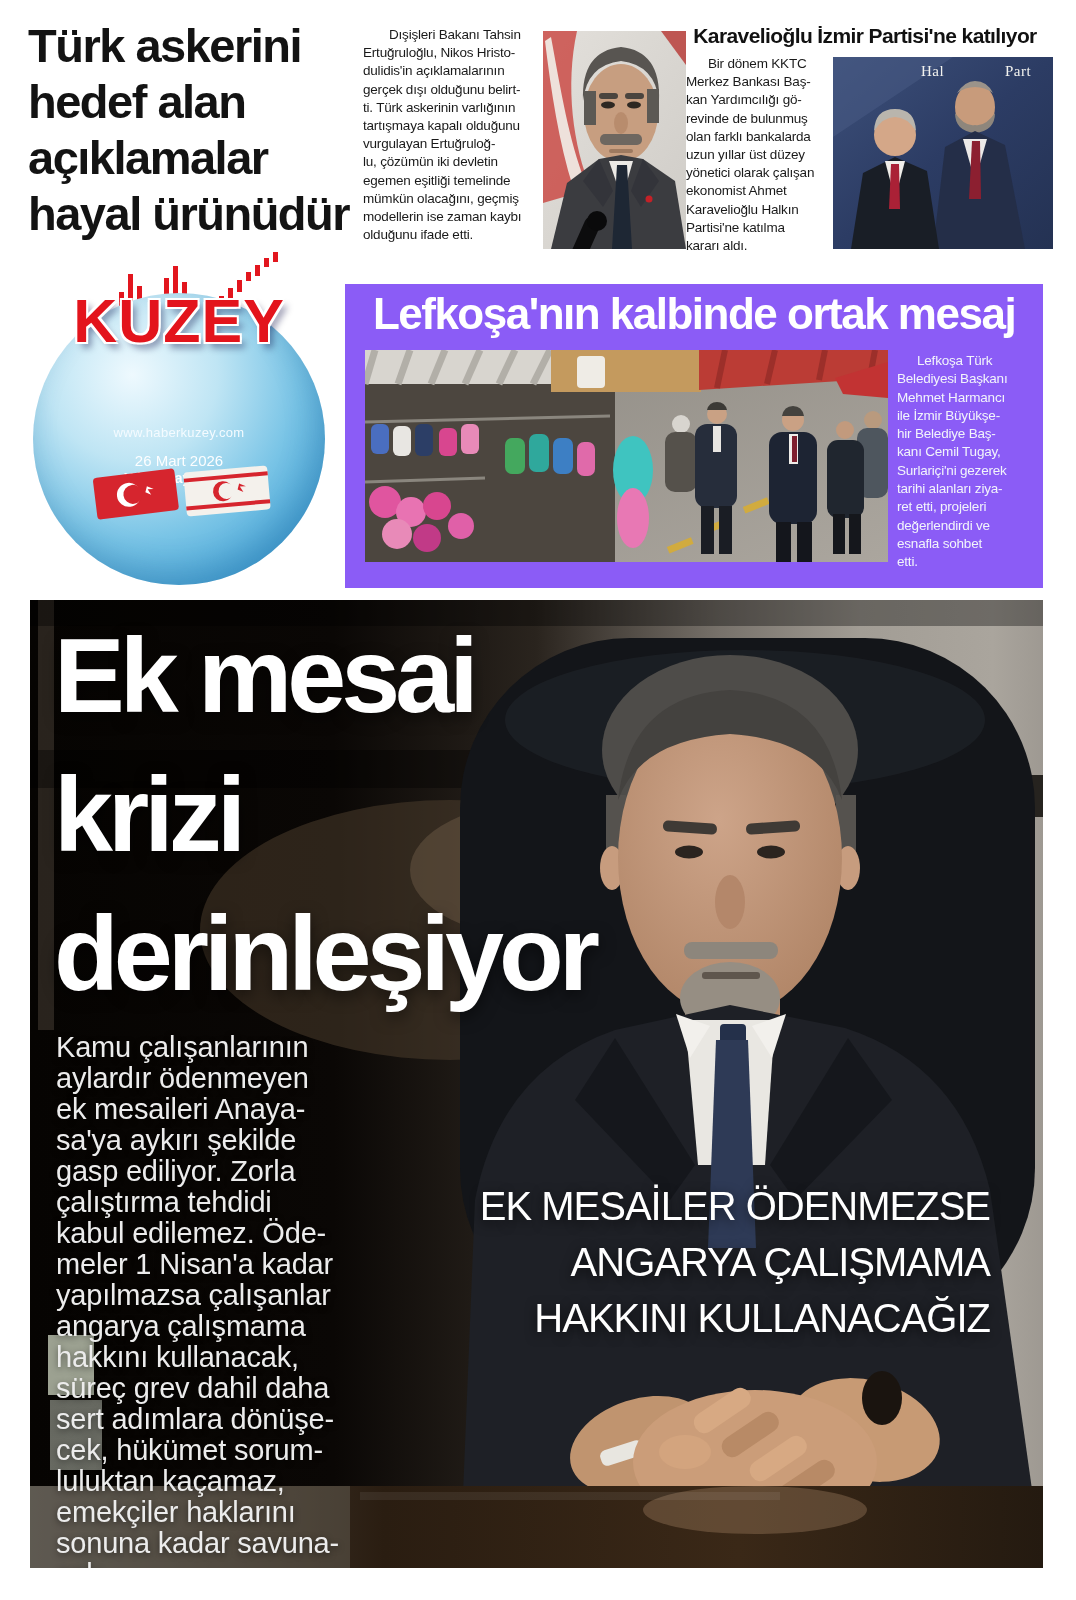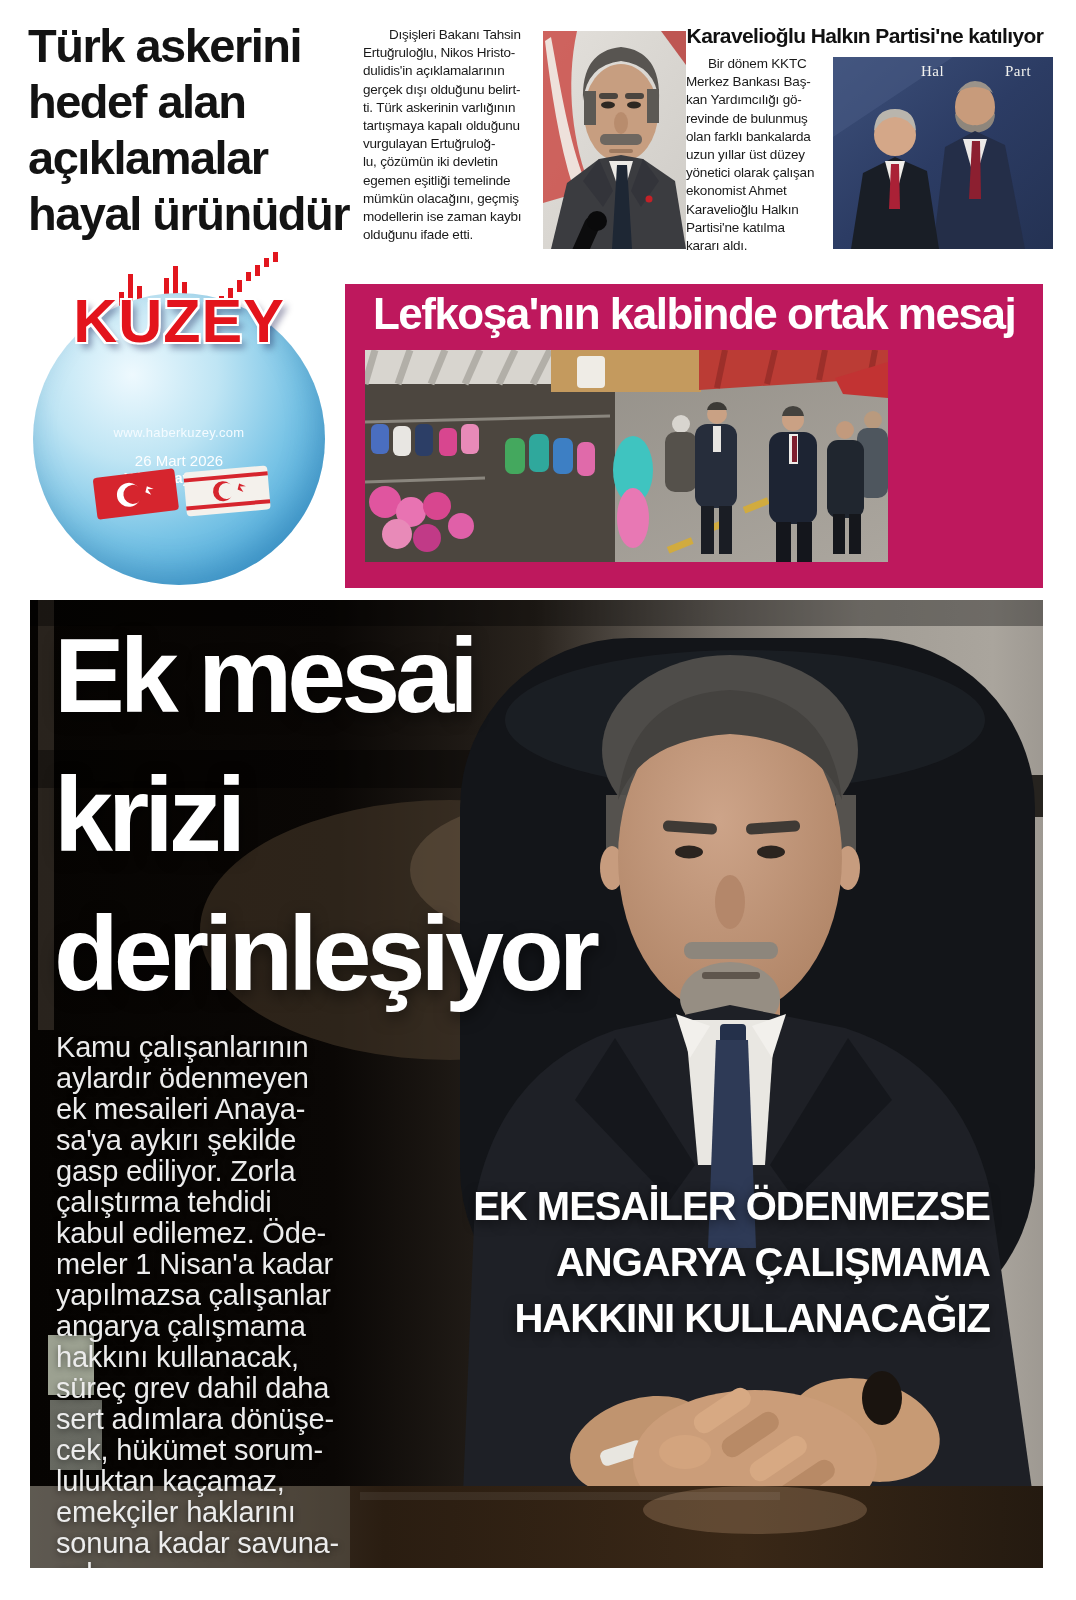--- a/index.html
+++ b/index.html
@@ -26,34 +26,34 @@
      box-shadow:inset -8px -14px 30px rgba(20,80,130,.25);text-align:center;}
   .logo-word{font-size:61px;font-weight:900;letter-spacing:1px;color:#e3141c;line-height:56px;
      text-shadow:-2px -2px 0 #fff,2px -2px 0 #fff,-2px 2px 0 #fff,2px 2px 0 #fff,5px 6px 7px rgba(0,0,60,.4);}
   .logo-word1{margin-top:66px;}
   .logo-flags{left:58px;top:168px;width:180px;height:62px;}
   .logo-url{font-size:13px;color:#f4fbff;margin-top:8px;letter-spacing:.3px;}
   .logo-date{font-size:15px;color:#fdfeff;margin-top:12px;}
   .logo-issue{font-size:14px;color:#ffffff;margin-top:1px;}
   .logo-issue b{font-weight:800;}
   
-  .bluebox{left:345px;top:284px;width:698px;height:304px;background:#be185d;}
+  .bluebox{left:345px;top:284px;width:698px;height:304px;background:#8b5cf6;}
   .hl-lefkosa{position:absolute;left:0;top:5px;width:100%;text-align:center;font-size:44px;
               font-weight:800;letter-spacing:-1.5px;color:#ffffff;}
   .photo-lefkosa{position:absolute;left:20px;top:66px;width:523px;height:212px;overflow:hidden;}
   .col-lefkosa{position:absolute;left:552px;top:68px;width:140px;font-size:13.5px;line-height:18.3px;
                letter-spacing:-.2px;color:#f2f4fb;text-indent:20px;}
   
   .mainphoto{left:30px;top:600px;width:1013px;height:968px;overflow:hidden;}
   .hl-main{position:absolute;left:24px;top:6px;font-size:106px;font-weight:700;line-height:139px;
            letter-spacing:-5px;color:#ffffff;text-shadow:0 5px 16px rgba(0,0,0,.55);}
   .body-main{position:absolute;left:26px;top:432px;width:286px;font-size:29px;line-height:31px;
              color:#ececec;letter-spacing:-.2px;text-shadow:0 2px 6px rgba(0,0,0,.5);}
   .quote-main{position:absolute;right:53px;top:578px;width:520px;text-align:right;font-size:40px;
-              font-weight:700;line-height:56px;letter-spacing:-1px;color:#ffffff;
+              font-weight:400;line-height:56px;letter-spacing:-1px;color:#ffffff;
               text-shadow:0 3px 12px rgba(0,0,0,.65);}
 </style>
 <title>Haber Kuzey</title></head>
 <body>
 
 <div class="page">
 
   <div class="abs hl-topleft prel">Türk askerini
 hedef alan
 açıklamalar
@@ -101,21 +101,21 @@
       <path d="M56,128 L70,160 L60,176 L40,150 Z" fill="#33343a"></path>
       <path d="M100,128 L88,160 L98,176 L116,150 Z" fill="#33343a"></path>
       <circle cx="106" cy="168" r="3.5" fill="#c42127"></circle>
       <g transform="rotate(24 48 196)">
         <rect x="40" y="186" width="16" height="44" rx="7" fill="#0c0c0d"></rect>
       </g>
       <circle cx="54" cy="190" r="10" fill="#0a0a0b"></circle>
     </svg>
   </div>
 
-  <div class="abs hl-karav">Karavelioğlu Halkın Partisi'ne katılıyor</div>
+  <div class="abs hl-karav">Karavelioğlu İzmir Partisi'ne katılıyor</div>
   <div class="abs col-text col-karav prel">Bir dönem KKTC
 Merkez Bankası Baş-
 kan Yardımcılığı gö-
 revinde de bulunmuş
 olan farklı bankalarda
 uzun yıllar üst düzey
 yönetici olarak çalışan
 ekonomist Ahmet
 Karavelioğlu Halkın
 Partisi'ne katılma
@@ -286,20 +286,32 @@
         <rect x="427" y="86" width="5" height="26" fill="#7e1f2e"></rect>
         <rect x="411" y="172" width="15" height="40" fill="#14161c"></rect>
         <rect x="432" y="172" width="15" height="40" fill="#14161c"></rect>
         <circle cx="480" cy="80" r="9" fill="#c29a7d"></circle>
         <rect x="462" y="90" width="37" height="78" rx="11" fill="#20262f"></rect>
         <rect x="468" y="164" width="12" height="40" fill="#15171c"></rect>
         <rect x="484" y="164" width="12" height="40" fill="#15171c"></rect>
       </svg>
     </div>
 
+    <div class="col-lefkosa prel">Lefkoşa Türk
+Belediyesi Başkanı
+Mehmet Harmancı
+ile İzmir Büyükşe-
+hir Belediye Baş-
+kanı Cemil Tugay,
+Surlariçi'ni gezerek
+tarihi alanları ziya-
+ret etti, projeleri
+değerlendirdi ve
+esnafla sohbet
+etti.</div>
   </div>
 
   <div class="abs mainphoto">
     <svg width="1013" height="968" viewBox="0 0 1013 968">
       <defs>
         <linearGradient id="mbg" x1="0" y1="0" x2="1" y2="0">
           <stop offset="0" stop-color="#060402"></stop>
             <stop offset=".30" stop-color="#0a0705"></stop>
           <stop offset=".50" stop-color="#2a241e"></stop>
             <stop offset=".68" stop-color="#77716a"></stop>

